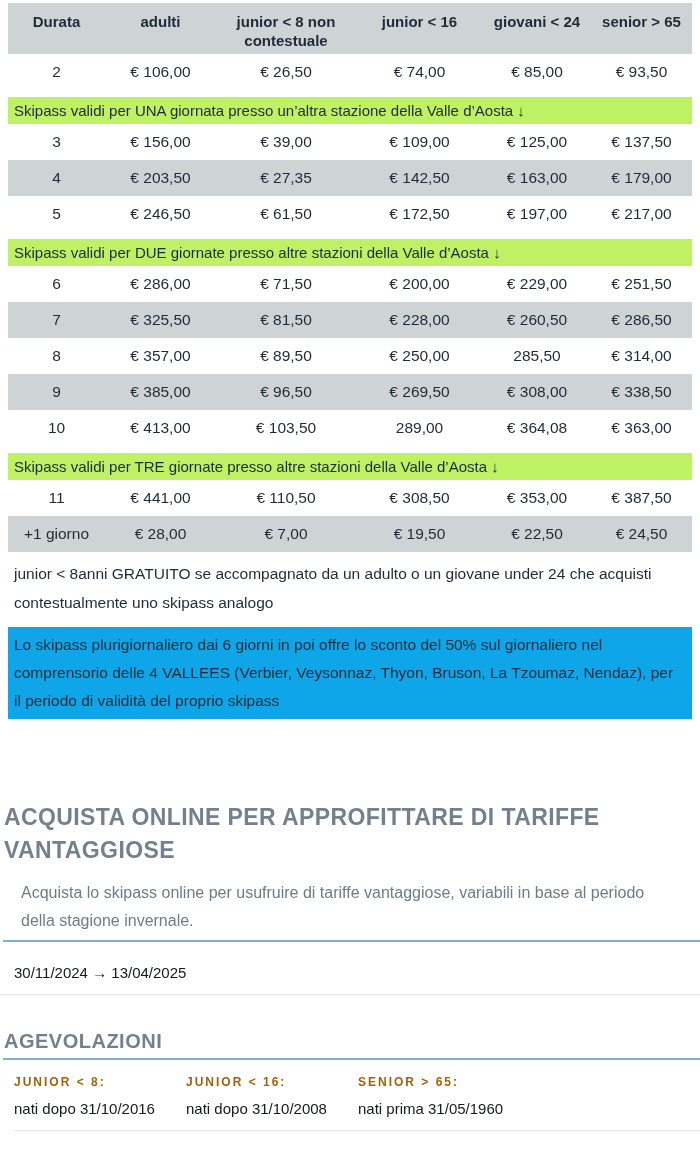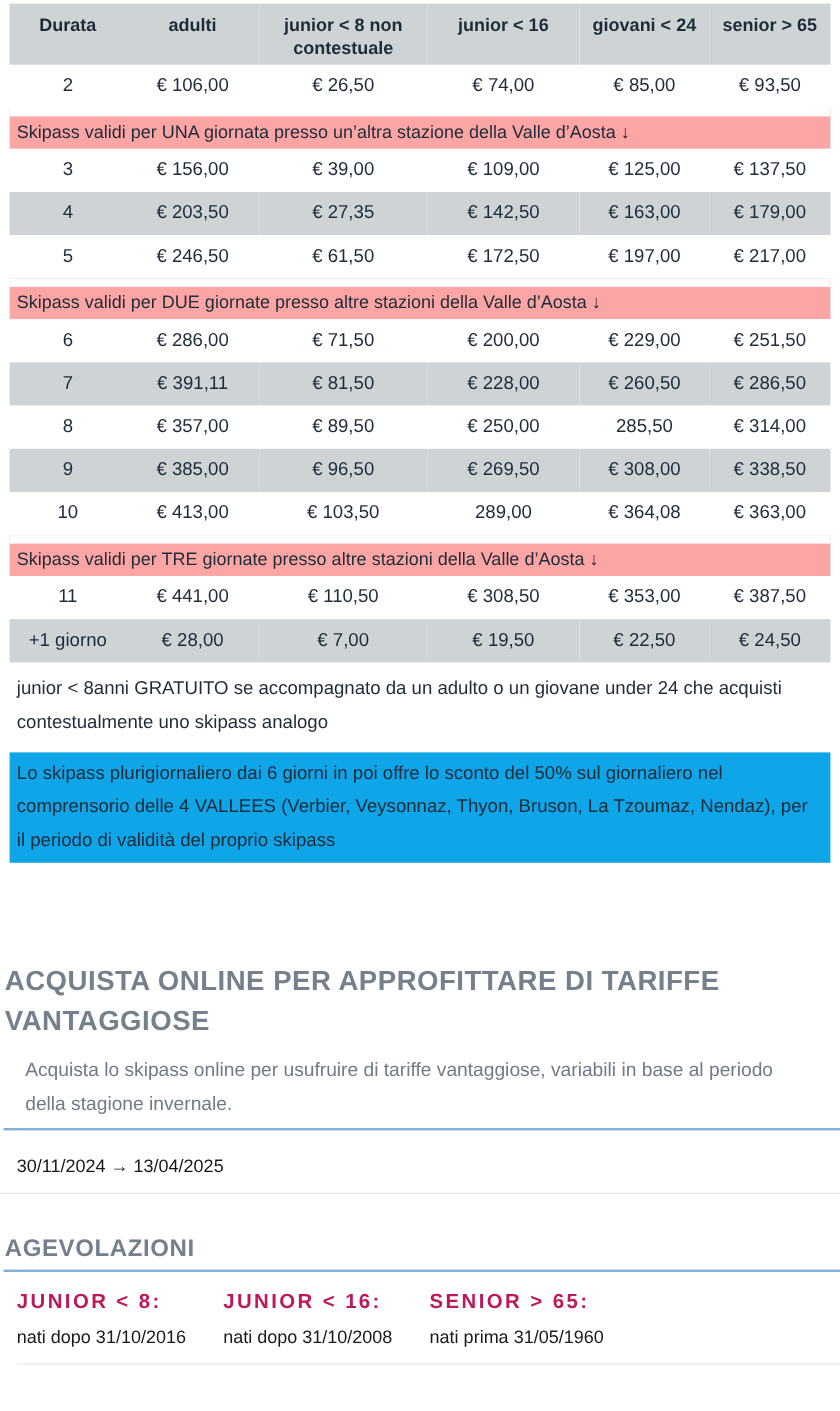--- a/index.html
+++ b/index.html
@@ -23,21 +23,21 @@
     padding: 9px 3px 0;
     font-size: 15px; font-weight: bold; line-height: 19px;
     text-align: center; color: #1e2b39;
   }
   table.price-table tr.data td {
     height: 36px; font-size: 15.5px; text-align: center;
     padding: 0 3px; color: #1e2b39; background: #ffffff;
   }
   table.price-table tr.data.shade td { background: #ced3d6; }
   table.price-table tr.sep td {
-    background: #fca5a5; height: 34px;
+    background: #bef264; height: 34px;
     border-top: 7px solid #ffffff;
     text-align: left; padding: 0 6px 0 6px;
     font-size: 15px; color: #1e2b39;
   }
 
   
   .note {
     margin: 7px 30px 0 14px;
     font-size: 15.5px; line-height: 29px; color: #1e2b39;
   }
@@ -75,22 +75,22 @@
   }
 
   
   .concessions {
     display: flex; margin-left: 14px;
     padding: 15px 0 13px;
     border-bottom: 1px solid #e4e6e8;
   }
   .con-col { width: 172px; }
   .con-label {
-    font-size: 17px; font-weight: bold; letter-spacing: 2px;
-    color: #be185d; margin-bottom: 11px; white-space: nowrap;
+    font-size: 12px; font-weight: bold; letter-spacing: 2px;
+    color: #a16207; margin-bottom: 11px; white-space: nowrap;
   }
   .con-value { font-size: 15px; color: #16191d; white-space: nowrap; }
 </style>
 </head>
 <body>
 
 <div class="page">
 
   <table class="price-table">
     <colgroup>
@@ -153,21 +153,21 @@
         <tr class="data">
           <td>6</td>
           <td>€ 286,00</td>
           <td>€ 71,50</td>
           <td>€ 200,00</td>
           <td>€ 229,00</td>
           <td>€ 251,50</td>
         </tr>
         <tr class="data shade">
           <td>7</td>
-          <td>€ 391,11</td>
+          <td>€ 325,50</td>
           <td>€ 81,50</td>
           <td>€ 228,00</td>
           <td>€ 260,50</td>
           <td>€ 286,50</td>
         </tr>
         <tr class="data">
           <td>8</td>
           <td>€ 357,00</td>
           <td>€ 89,50</td>
           <td>€ 250,00</td>

